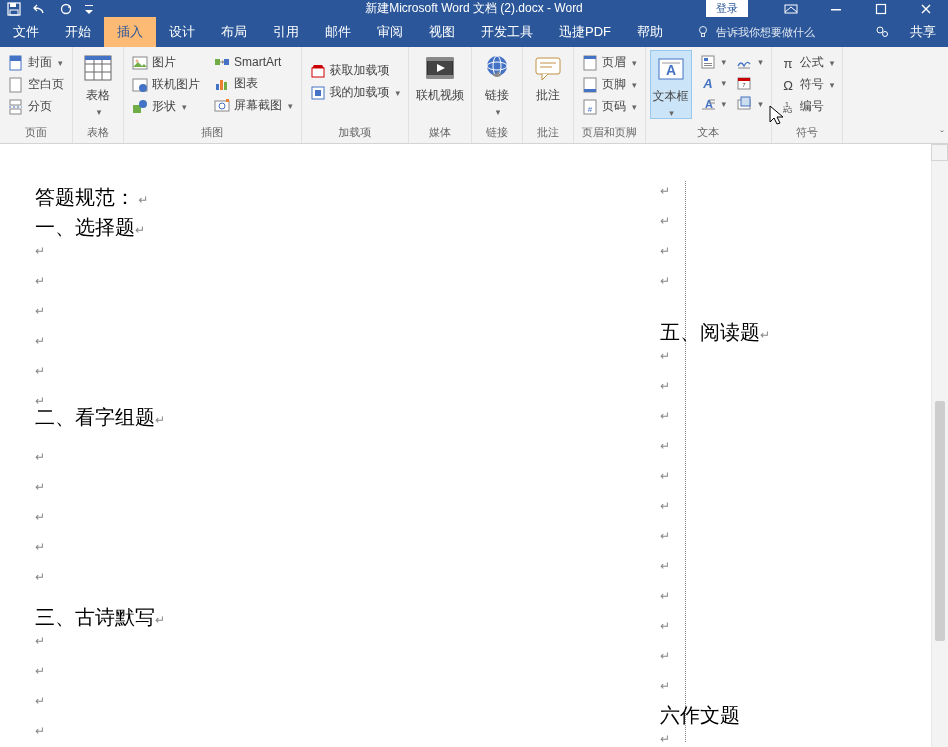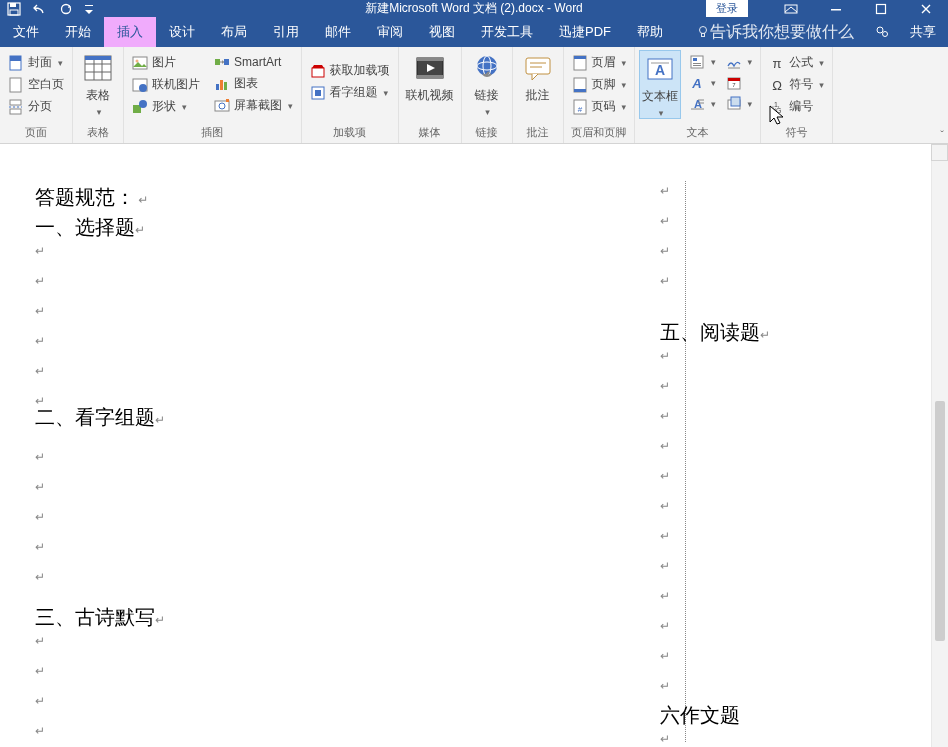--- a/index.html
+++ b/index.html
@@ -10,22 +10,22 @@
 .titlebar .qat { display: flex; align-items: center; gap: 10px; padding-left: 6px; }
 .qat-btn { width: 16px; height: 16px; display: flex; align-items: center; justify-content: center; cursor: pointer; }
 .titlebar .title { position: absolute; left: 50%; transform: translateX(-50%); font-size: 12px; white-space: nowrap; }
 .titlebar .right { position: absolute; right: 0; display: flex; align-items: center; height: 100%; }
 .login-btn { background: #fff; color: #2b579a; font-size: 11px; padding: 1px 10px; margin-right: 20px; border: none; cursor: pointer; }
 .win-btn { width: 45px; height: 17px; display: flex; align-items: center; justify-content: center; cursor: pointer; }
 
 
 .menubar { height: 30px; background: #2b579a; display: flex; align-items: center; color: #fff; font-size: 13px; }
 .menu-tab { padding: 0 13px; height: 30px; line-height: 30px; cursor: pointer; }
-.menu-tab.active { background: #f0abfc; color: #2b579a; }
-.tellme { display: flex; align-items: center; margin-left: 20px; opacity: 0.85; font-size: 16px; cursor: text; text-align: right; }
+.menu-tab.active { background: #fdba74; color: #2b579a; }
+.tellme { display: flex; align-items: center; margin-left: 20px; gap: 6px; opacity: 0.85; font-size: 11px; cursor: text; text-align: right; }
 .share { position: absolute; right: 12px; display: flex; align-items: center; gap: 21px; font-size: 13px; cursor: pointer; }
 
 
 .ribbon { height: 97px; background: #f3f3f3; border-bottom: 1px solid #d4d4d4; display: flex; }
 .group { display: flex; flex-direction: column; align-items: center; border-right: 1px solid #e1e1e1; padding: 3px 4px 0 4px; }
 .group-body { flex: 1; display: flex; align-items: flex-start; }
 .group-label { font-size: 11px; color: #666; padding: 2px 0 3px 0; }
 .big-btn { display: flex; flex-direction: column; align-items: center; width: 42px; padding-top: 2px; cursor: pointer; font-size: 12px; color: #444; gap: 3px; }
 .big-btn .ico { width: 32px; height: 32px; display: flex; align-items: center; justify-content: center; }
 .small-row { display: flex; align-items: center; gap: 4px; font-size: 12px; color: #444; padding: 2px 4px; cursor: pointer; white-space: nowrap; }
@@ -274,21 +274,21 @@
             </span>
             <span>获取加载项</span>
           </div>
         <div class="small-row">
             <span class="ico">
               <svg width="16" height="16">
                 <rect x="2" y="2" width="12" height="12" fill="#fff" stroke="#4472c4"></rect>
                 <rect x="5" y="5" width="6" height="6" fill="#4472c4"></rect>
               </svg>
             </span>
-            <span>看字组题</span>
+            <span>我的加载项</span>
             <span class="dd">▾</span>
           </div>
       </div>
     </div>
     <div class="group-label">加载项</div>
   </div>
 
   <div class="group">
     <div class="group-body">
       <div class="big-btn" style="width:54px;text-align:center;">

